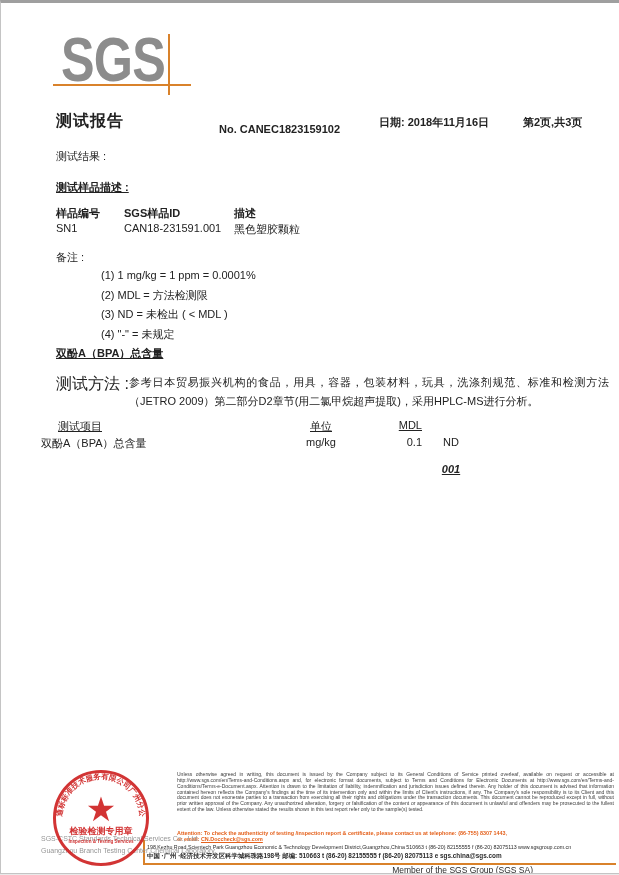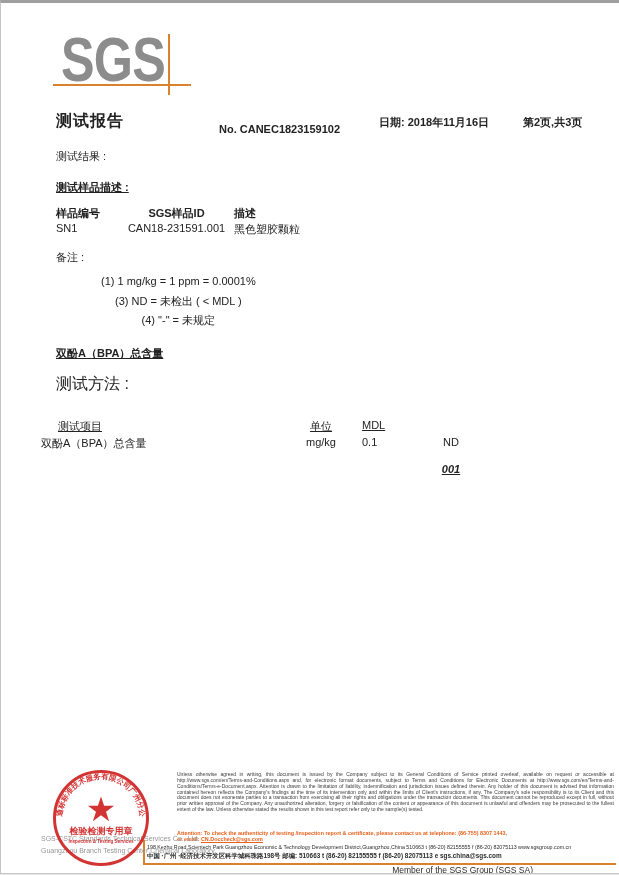--- a/index.html
+++ b/index.html
@@ -22,33 +22,33 @@
   .date-info{position:absolute;left:378px;top:112px;font-size:11px;font-weight:bold;}
   .page-info{position:absolute;left:522px;top:112px;font-size:11px;font-weight:bold;}
   
   .lbl{position:absolute;font-size:11px;}
   .results-label{left:55px;top:146px;}
   .sample-heading{left:55px;top:177px;font-weight:bold;text-decoration:underline;}
   .remarks-label{left:55px;top:247px;}
   .st-row{position:absolute;left:0;width:100%;font-size:11px;}
   .st-h{font-weight:bold;}
   .st-c1{position:absolute;left:55px;width:58px;}
-  .st-c2{position:absolute;left:123px;width:105px;text-align:center;}
+  .st-c2{position:absolute;left:123px;width:105px;text-align:left;}
   .st-c3{position:absolute;left:233px;}
-  .notes{position:absolute;left:100px;top:269px;font-size:11px;text-align:center;}
+  .notes{position:absolute;left:100px;top:263px;font-size:11px;}
   .notes div{line-height:19.5px;}
   .bpa-heading{position:absolute;left:55px;top:343px;font-size:11px;font-weight:bold;text-decoration:underline;}
   .method-label{position:absolute;left:55px;top:371px;font-size:16px;}
   .method-text{position:absolute;left:128px;top:370px;width:480px;font-size:11px;line-height:19px;text-align:justify;}
   
   .tt-row{position:absolute;left:0;width:100%;font-size:11px;}
   .tt-item-h{position:absolute;left:57px;text-decoration:underline;}
   .tt-item{position:absolute;left:40px;}
   .tt-unit{position:absolute;left:290px;width:60px;text-align:center;}
-  .tt-mdl{position:absolute;left:361px;width:60px;text-align:left;}
+  .tt-mdl{position:absolute;left:361px;width:60px;text-align:right;}
   .tt-001{position:absolute;left:420px;width:60px;text-align:center;}
   .u{text-decoration:underline;}
   .it{font-style:italic;font-weight:bold;margin-top:44px;}
   
   .company-line{position:absolute;left:40px;font-size:7px;color:#969696;z-index:1;white-space:nowrap;}
   .company-l1{top:832px;}
   .company-l2{top:844px;}
   .stamp{position:absolute;left:50px;top:765px;width:100px;height:100px;z-index:2;opacity:0.93;}
   .disclaimer{
     position:absolute;left:176px;top:769px;width:437px;font-size:5px;line-height:5.85px;
@@ -89,27 +89,29 @@
   </div>
   <div class="st-row" style="top:219px;">
     <span class="st-c1">SN1</span>
     <span class="st-c2">CAN18-231591.001</span>
     <span class="st-c3">黑色塑胶颗粒</span>
   </div>
 
   <div class="lbl remarks-label">备注 :</div>
   <div class="notes">
     <div>(1) 1 mg/kg = 1 ppm = 0.0001%</div>
+    <div>(2) MDL = 方法检测限</div>
     <div>(3) ND = 未检出 ( &lt; MDL )</div>
     <div>(4) "-" = 未规定</div>
   </div>
 
   <div class="bpa-heading">双酚A（BPA）总含量</div>
 
   <div class="method-label">测试方法 :</div>
+  <div class="method-text">参考日本贸易振兴机构的食品，用具，容器，包装材料，玩具，洗涤剂规范、标准和检测方法（JETRO 2009）第二部分D2章节(用二氯甲烷超声提取)，采用HPLC-MS进行分析。</div>
 
   <div class="tt-row" style="top:416px;">
     <span class="tt-item-h">测试项目</span>
     <span class="tt-unit u">单位</span>
     <span class="tt-mdl u">MDL</span>
     <span class="tt-001 u it">001</span>
   </div>
   <div class="tt-row" style="top:433px;">
     <span class="tt-item">双酚A（BPA）总含量</span>
     <span class="tt-unit">mg/kg</span>

